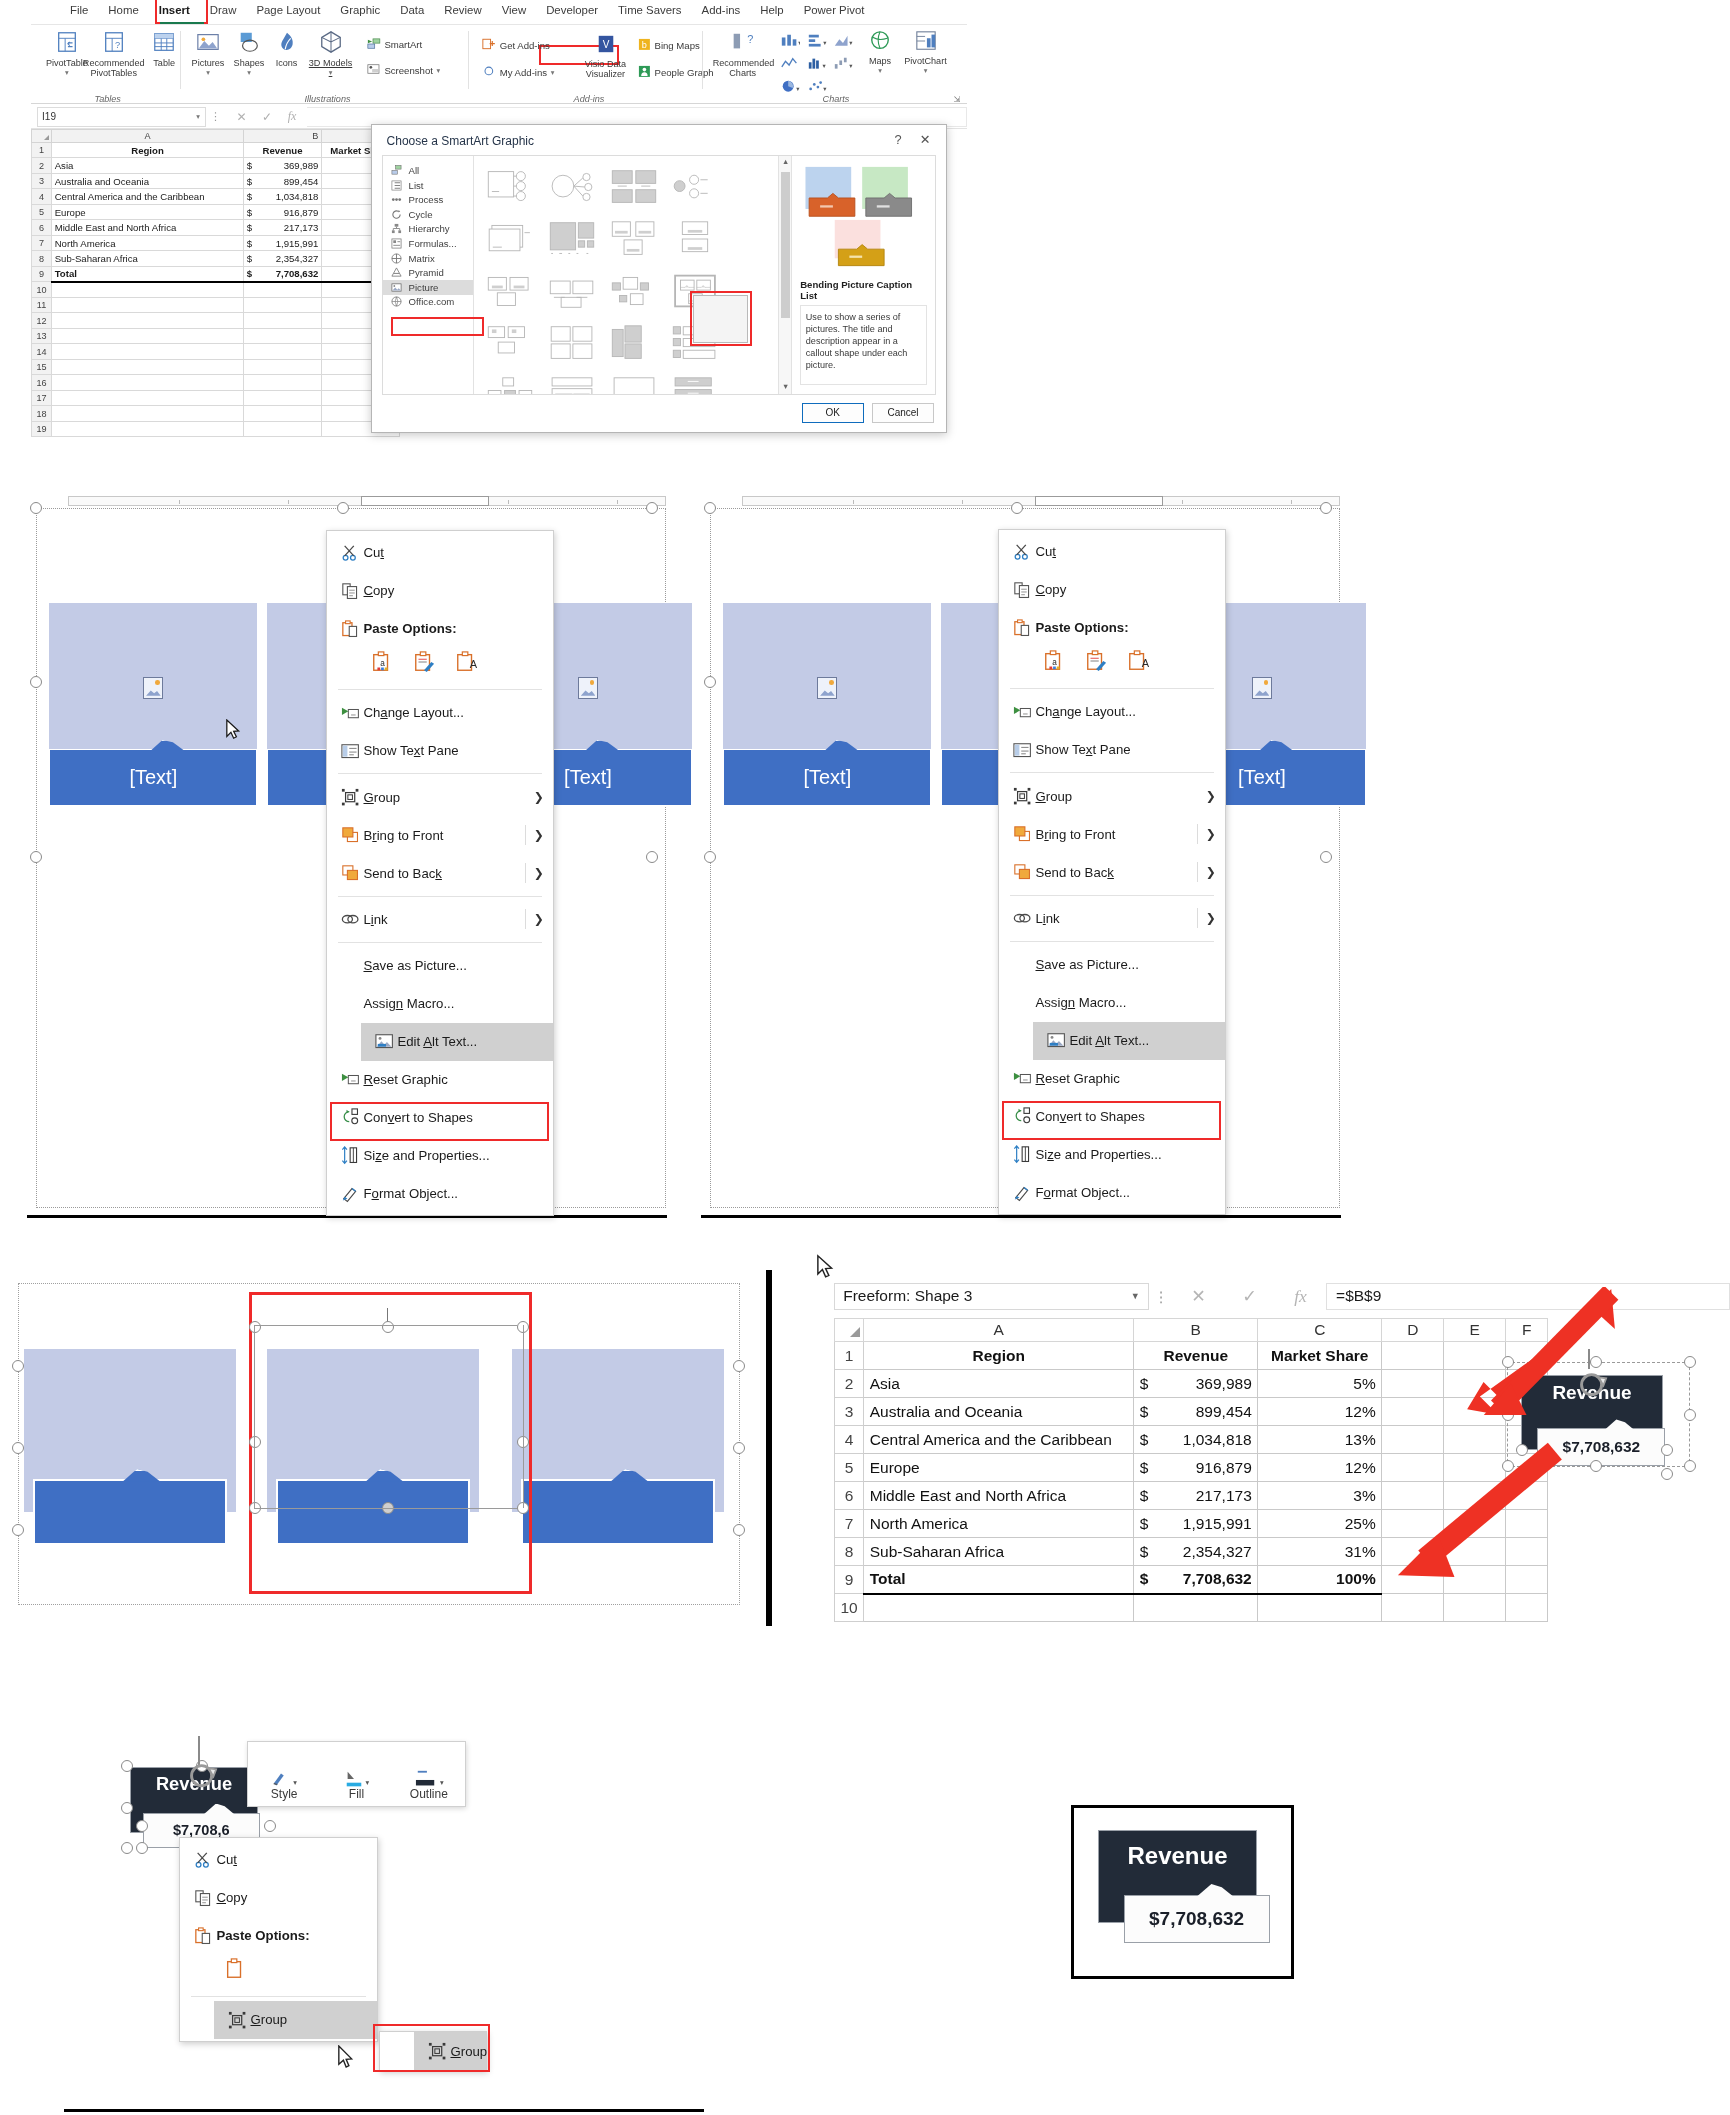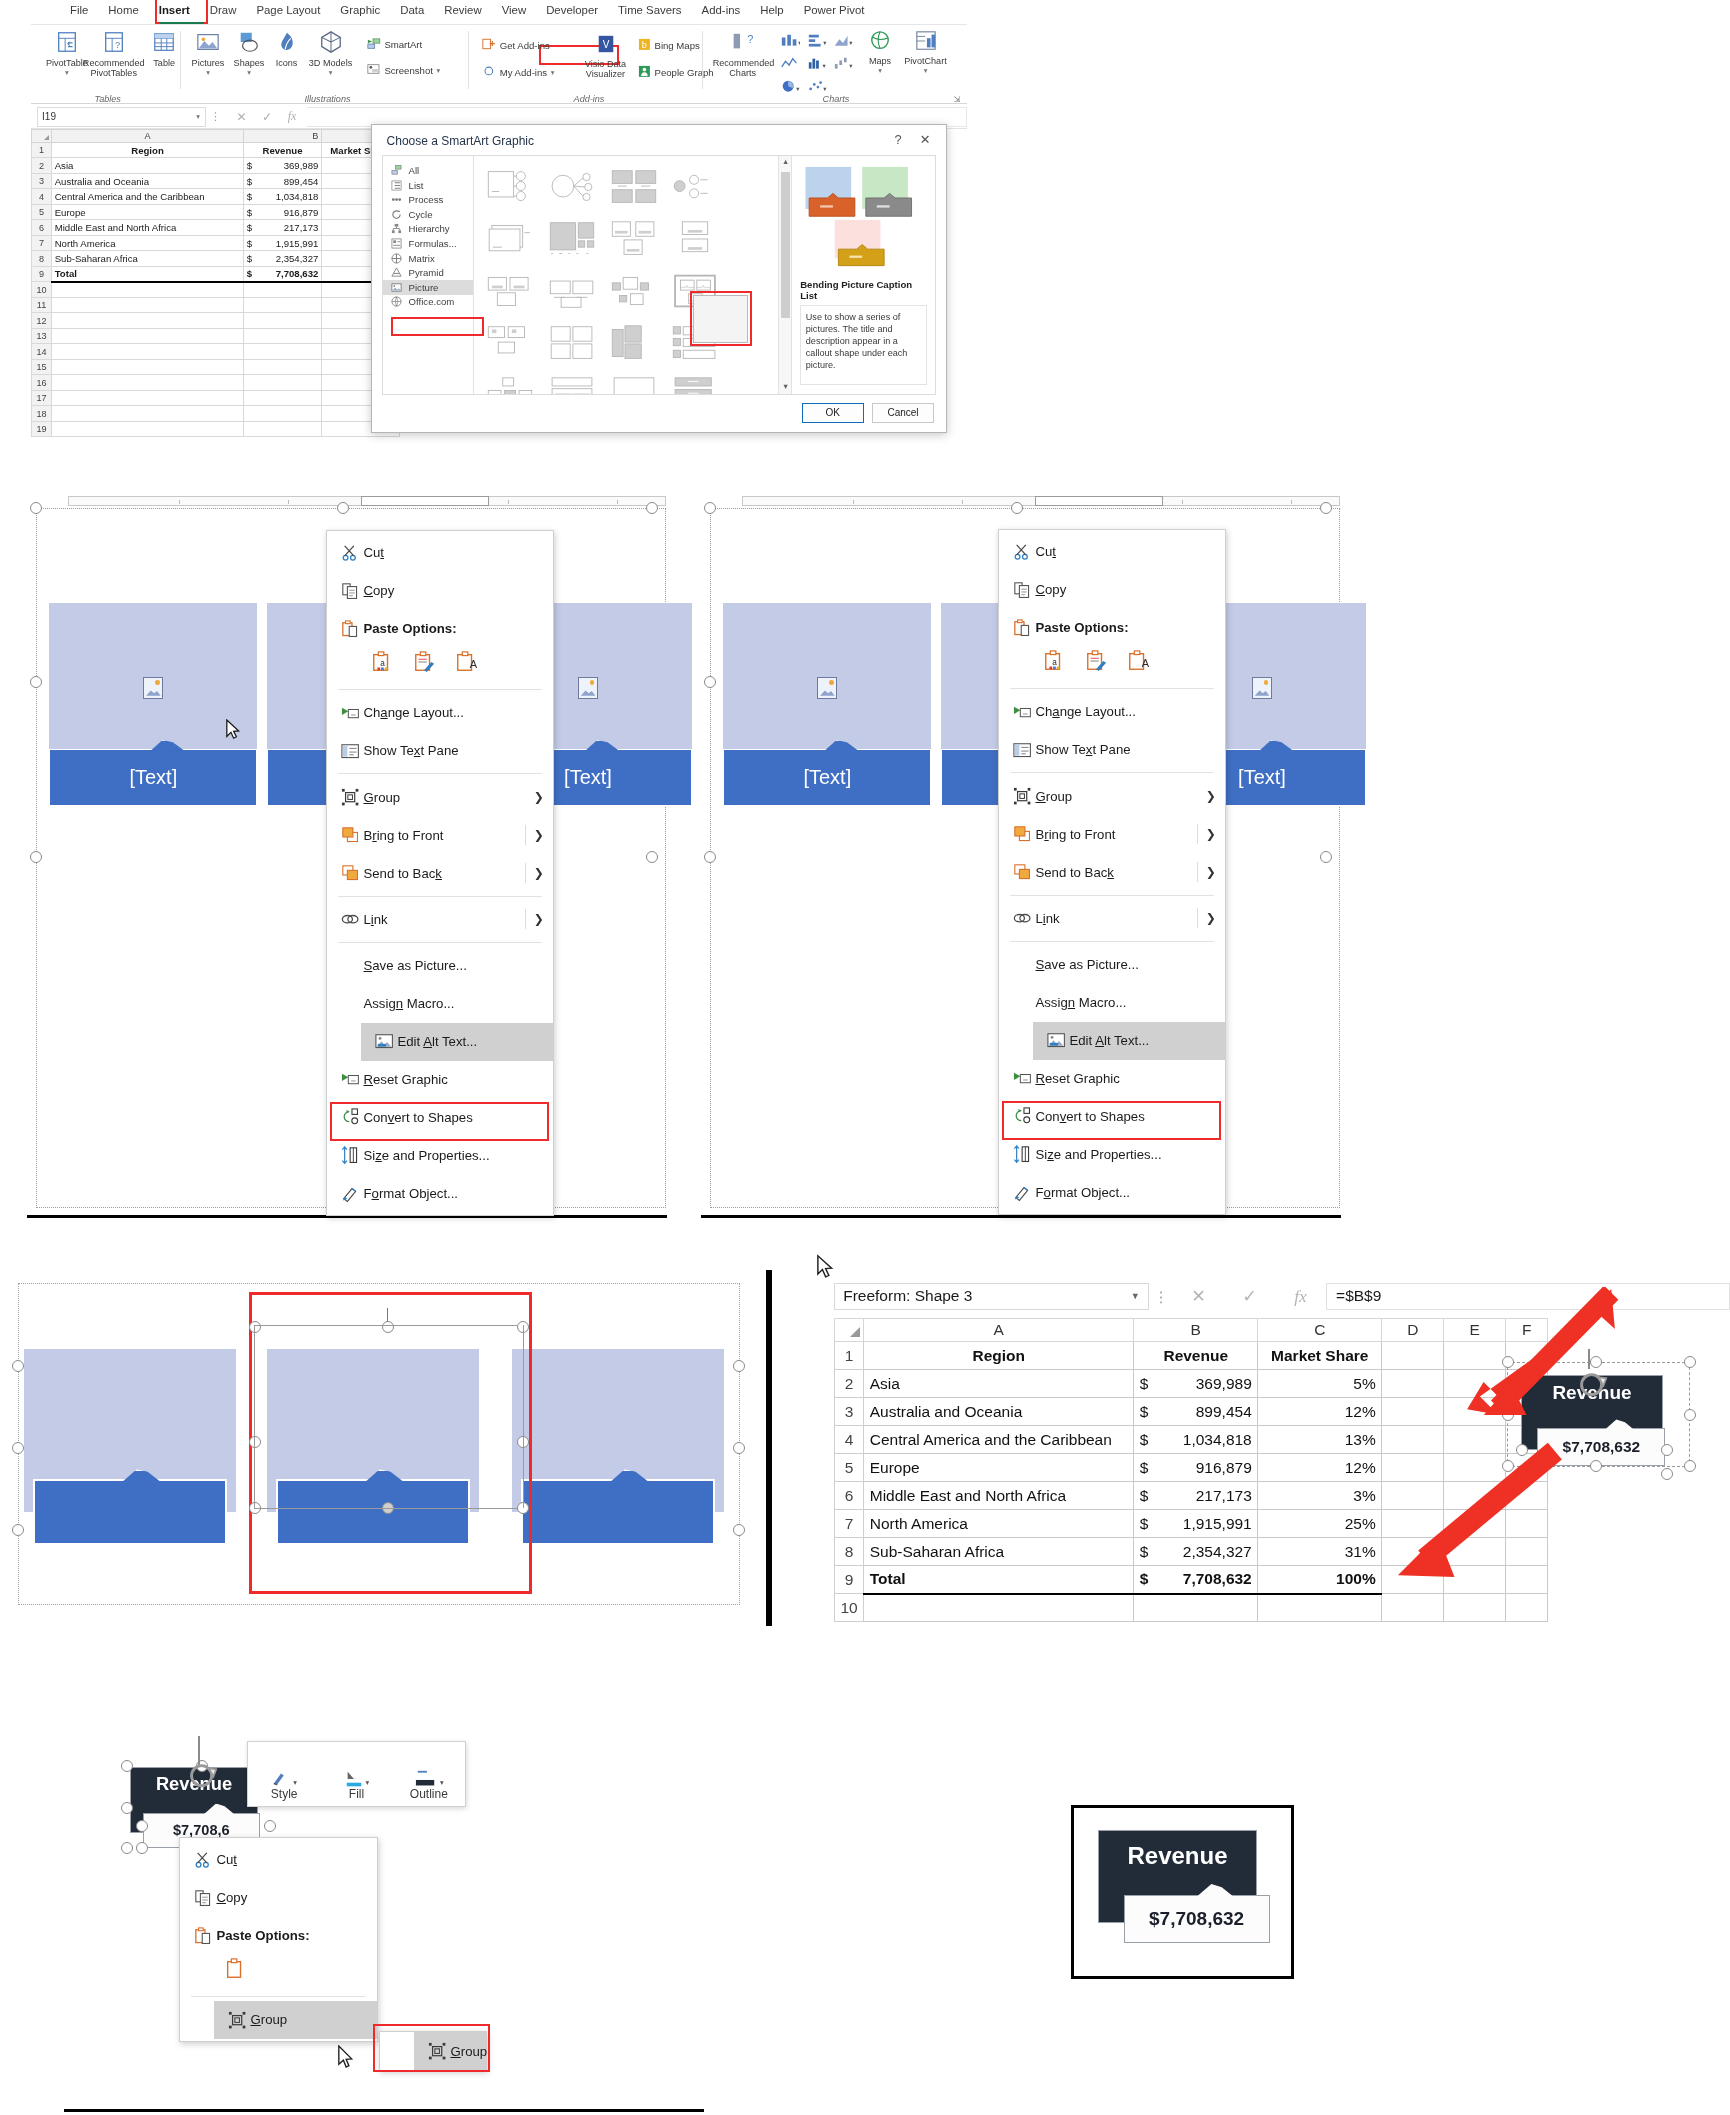--- a/index.html
+++ b/index.html
@@ -285,21 +285,21 @@
         </div>
         <div class="bigbtn" style="left:82px; width:37px;">
           <span class="gi">
             <svg width="24" height="24" viewBox="0 0 26 26">
                 <path d="M13 3 c5 4 7 8 6 13 c-1 4-5 7-9 5 c-4-2-4-7-1-11z" fill="#4f7fbf"></path>
                 <path d="M11 21 c1-6 3-9 6-12" stroke="#fff" stroke-width="1.2" fill="none"></path>
               </svg>
           </span>
           <span>Icons</span>
         </div>
-        <div class="bigbtn" style="left:119px; width:51px;">
+        <div class="bigbtn" style="left:119px; width:51px;text-decoration:underline;">
           <span class="gi">
             <svg width="24" height="24" viewBox="0 0 26 26">
                 <path d="M13 2 L23 8 V18 L13 24 L3 18 V8 Z" fill="none" stroke="#5a6a85" stroke-width="1.4"></path>
                 <path d="M13 2 L13 13 L23 8 M13 13 L3 8 M13 13 L13 24" stroke="#5a6a85" stroke-width="1.1" fill="none"></path>
               </svg>
           </span>
           <span>3D Models</span>
           <span style="display:block;font-size:7.3px;color:#777;">▾</span>
         </div>
 

